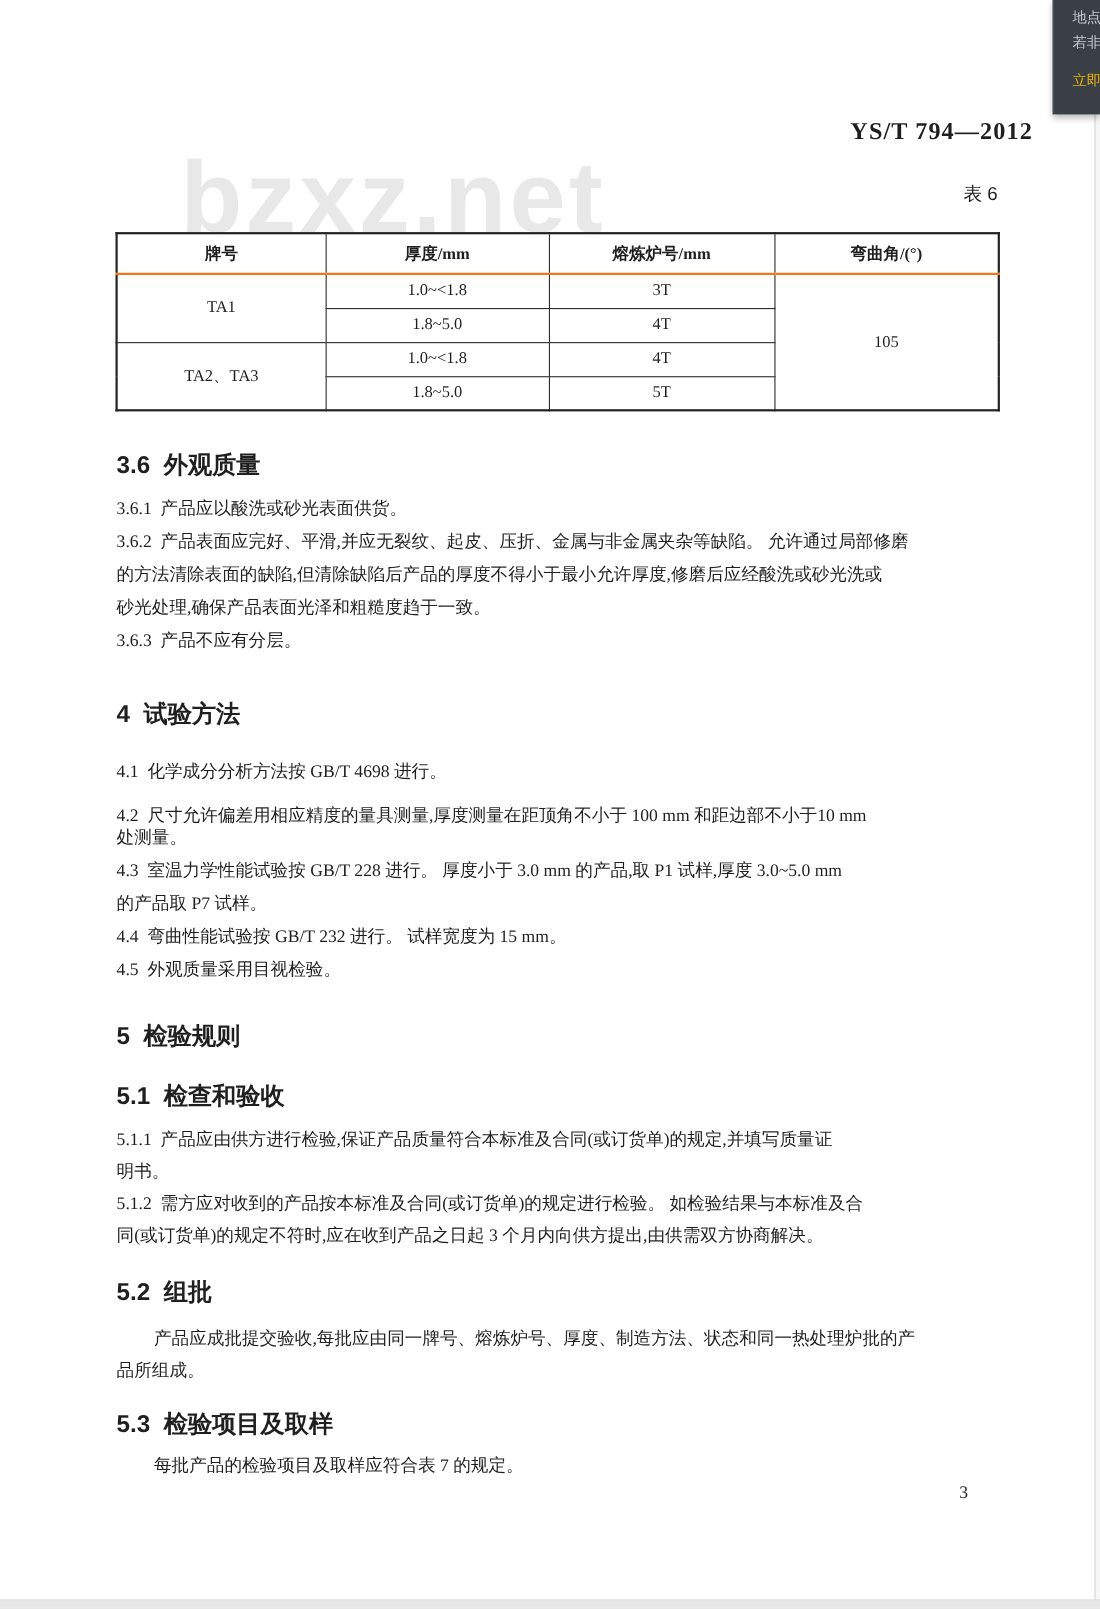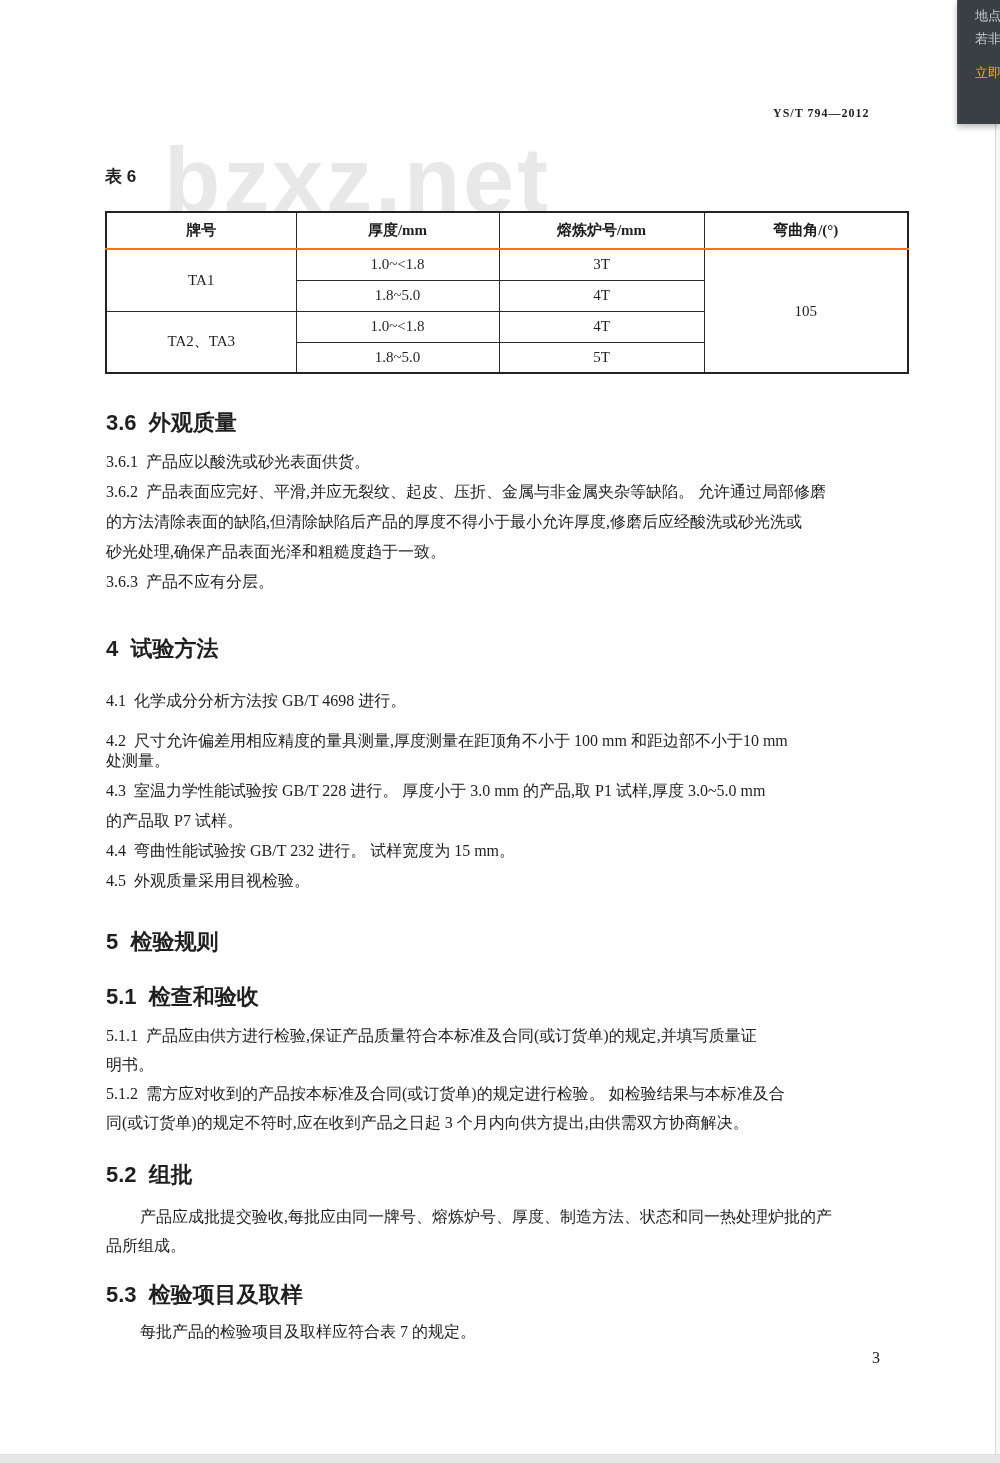--- a/index.html
+++ b/index.html
@@ -15,53 +15,53 @@
   .right-gutter {
     position: absolute; top: 0; right: 0; width: 5px; height: 1463px;
     background: #f7f7f7; border-left: 1px solid #d6d6d6;
   }
   .bottom-band {
     position: absolute; left: 0; bottom: 0; width: 1000px; height: 9px;
     background: #e7e7e7; border-top: 1px solid #dedede;
   }
   
   .promo-overlay {
-    position: absolute; top: 0; left: 957px; width: 43px; height: 124px;
+    position: absolute; top: 0; left: 957px; width: 43px; height: 104px;
     background: #3a3f45; border-left: 1px solid #4a4f56;
     box-shadow: 0 3px 6px rgba(0,0,0,0.28);
     z-index: 30; overflow: hidden;
   }
   .promo-line {
     position: absolute; left: 17px; white-space: nowrap;
     font-family: "Liberation Sans", sans-serif; font-size: 13px; color: #c7ccd2;
   }
   .promo-line.l1 { top: 7px; }
   .promo-line.l2 { top: 30px; }
   .promo-link {
     position: absolute; left: 17px; top: 64px; white-space: nowrap;
     font-family: "Liberation Sans", sans-serif; font-size: 13px; color: #eab308;
     cursor: pointer;
   }
   
   .std-header {
     position: absolute; top: 106px; left: 773px;
-    font-size: 12px; font-weight: bold; letter-spacing: 1px;
+    font-size: 22px; font-weight: bold; letter-spacing: 1px;
     white-space: pre;
   }
   
   .watermark {
     position: absolute; top: 118px; left: 164px;
     font-family: "Liberation Sans", "DejaVu Sans", sans-serif;
     font-size: 92px; font-weight: bold; letter-spacing: 3px;
     color: #e8e8e8; z-index: 0; user-select: none; white-space: nowrap; margin-top: 10px;
   }
   
   .tbl-caption {
     position: absolute; top: 165px; left: 105px; width: 802px;
-    text-align: left; font-weight: bold; font-size: 17px;
+    text-align: right; font-weight: normal; font-size: 17px;
     font-family: "Liberation Sans", sans-serif; z-index: 2;
   }
   table.t6 {
     position: absolute; top: 211px; left: 105px; width: 802px;
     border-collapse: collapse; table-layout: fixed;
     font-size: 15px; z-index: 2; background: transparent;
   }
   table.t6 col.c1 { width: 190px; }
   table.t6 col.c2 { width: 203px; }
   table.t6 col.c3 { width: 205px; }

